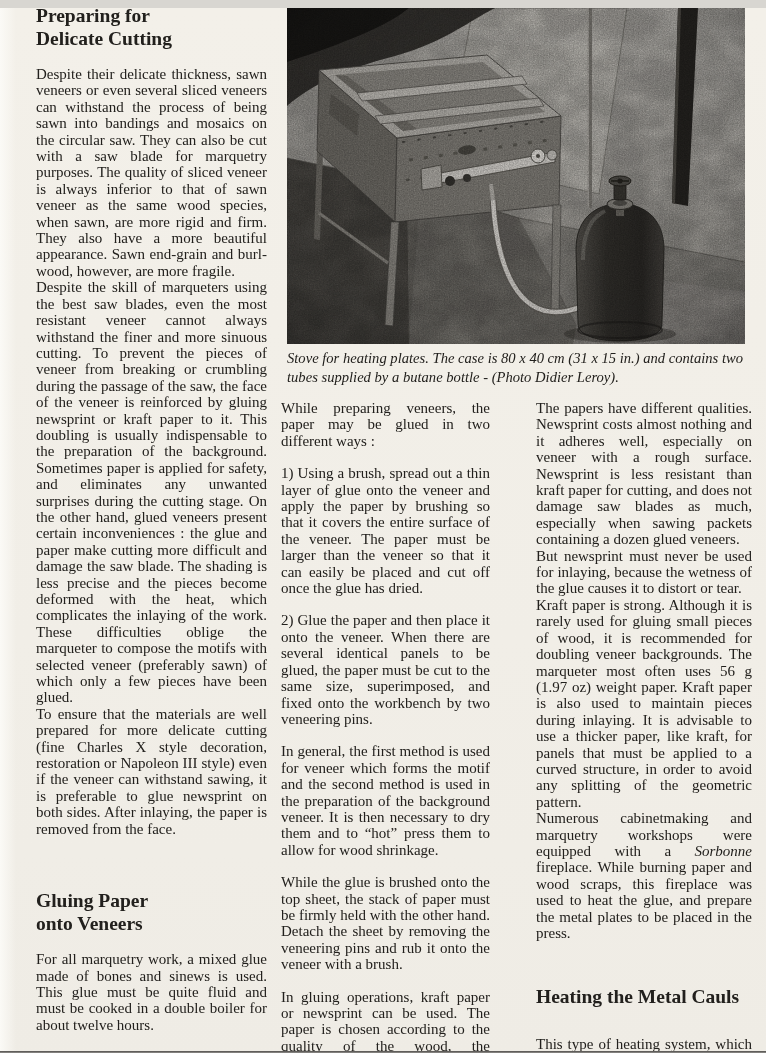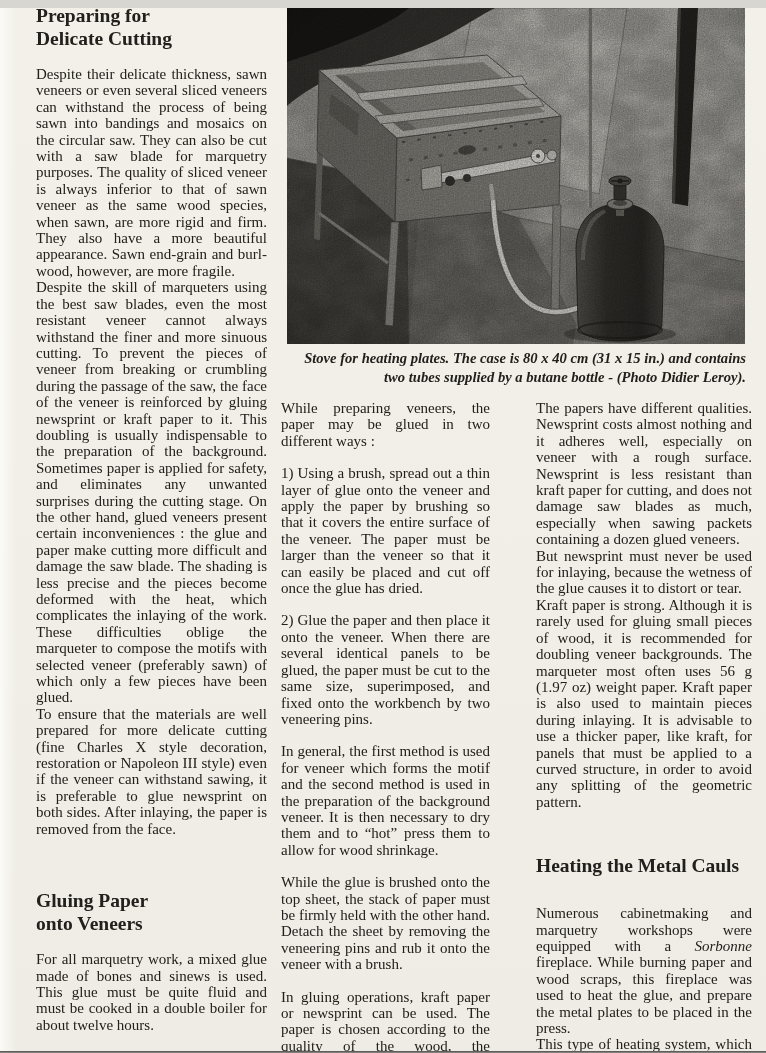--- a/index.html
+++ b/index.html
@@ -36,23 +36,23 @@
   .blk.h-first{margin:-4px 0 16px 0;}
   .blk.h-gap-lg{margin:52px 0 16px 0;}
   .blk.h-gap-sm{margin:44px 0 28px 0;}
   #photo{
     position:absolute;left:287px;top:0;width:458px;height:336px;
     background:#b7b4ae;
   }
   #photo svg{display:block;width:458px;height:336px;}
   #caption{
     position:absolute;left:287px;top:341px;width:459px;
-    font-style:italic;font-weight:bold;
+    font-style:italic;font-weight:normal;
     font-size:14.6px;line-height:18.6px;
-    text-align:right;
+    text-align:left;
   }
   #footer-bar{
     position:absolute;left:0;right:0;bottom:0;height:9px;
     border-top:1px solid #605e5b;
     background:linear-gradient(180deg,#807e7b 0%,#8f8d8a 35%,#c7c5c2 75%,#efeeec 100%);
   }
 </style>
 </head>
 <body>
 
@@ -73,22 +73,22 @@
       <div class="blk p-gap">1) Using a brush, spread out a thin layer of glue onto the veneer and apply the paper by brushing so that it covers the entire surface of the veneer. The paper must be larger than the veneer so that it can easily be placed and cut off once the glue has dried.</div>
       <div class="blk p-gap">2) Glue the paper and then place it onto the veneer. When there are several identical panels to be glued, the paper must be cut to the same size, superimposed, and fixed onto the workbench by two veneering pins.</div>
       <div class="blk p-gap">In general, the first method is used for veneer which forms the motif and the second method is used in the preparation of the background veneer. It is then necessary to dry them and to “hot” press them to allow for wood shrinkage.</div>
       <div class="blk p-gap">While the glue is brushed onto the top sheet, the stack of paper must be firmly held with the other hand. Detach the sheet by removing the veneering pins and rub it onto the veneer with a brush.</div>
       <div class="blk p-gap">In gluing operations, kraft paper or newsprint can be used. The paper is chosen according to the quality of the wood, the requirements of the work to be done and the marqueter’s own work methods.</div>
     </div>
   <div id="col-right" class="col">
       <div class="blk p">The papers have different qualities. Newsprint costs almost nothing and it adheres well, especially on veneer with a rough surface. Newsprint is less resistant than kraft paper for cutting, and does not damage saw blades as much, especially when sawing packets containing a dozen glued veneers.</div>
       <div class="blk p">But newsprint must never be used for inlaying, because the wetness of the glue causes it to distort or tear.</div>
       <div class="blk p">Kraft paper is strong. Although it is rarely used for gluing small pieces of wood, it is recommended for doubling veneer backgrounds. The marqueter most often uses 56 g (1.97 oz) weight paper. Kraft paper is also used to maintain pieces during inlaying. It is advisable to use a thicker paper, like kraft, for panels that must be applied to a curved structure, in order to avoid any splitting of the geometric pattern.</div>
+      <div class="blk p">Numerous cabinetmaking and marquetry workshops were equipped with a <i>Sorbonne</i> fireplace. While burning paper and wood scraps, this fireplace was used to heat the glue, and prepare the metal plates to be placed in the press.</div>
       <div class="blk h-gap-sm">Heating the Metal Cauls</div>
-      <div class="blk p">Numerous cabinetmaking and marquetry workshops were equipped with a <i>Sorbonne</i> fireplace. While burning paper and wood scraps, this fireplace was used to heat the glue, and prepare the metal plates to be placed in the press.</div>
       <div class="blk p">This type of heating system, which has certain drawbacks such as the risk of setting fire to or smoking out the workshop, is hardly ever used</div>
     </div>
 
   <div id="photo">
     <svg viewBox="0 0 458 336" preserveAspectRatio="none">
       <defs>
         <linearGradient id="wallg" x1="0" y1="0" x2="0" y2="1">
           <stop offset="0" stop-color="#d0cdc7"></stop>
           <stop offset="0.55" stop-color="#bdbab4"></stop>
           <stop offset="1" stop-color="#aeaba4"></stop>

